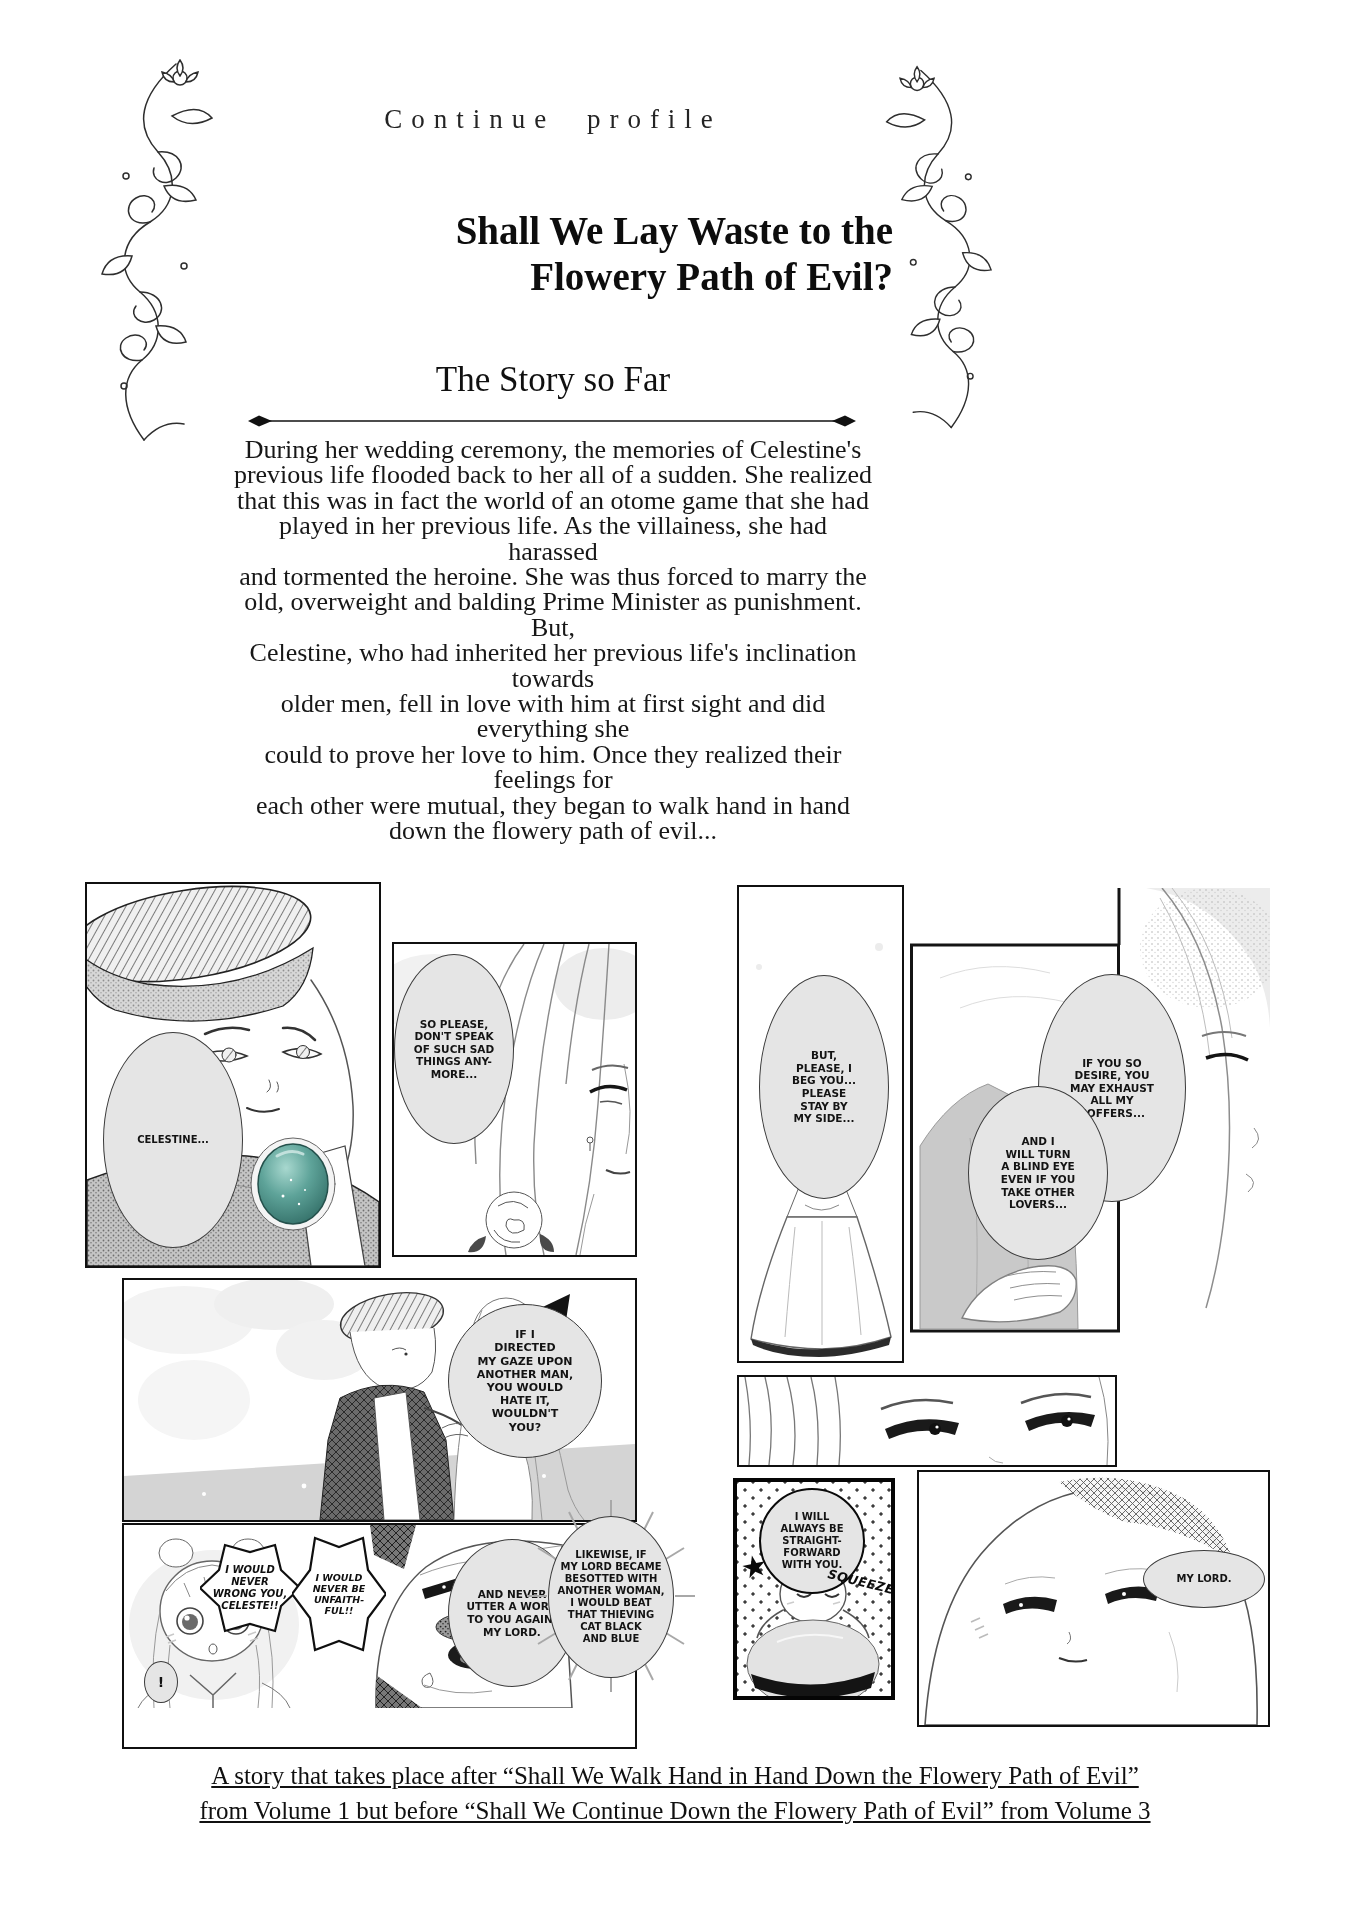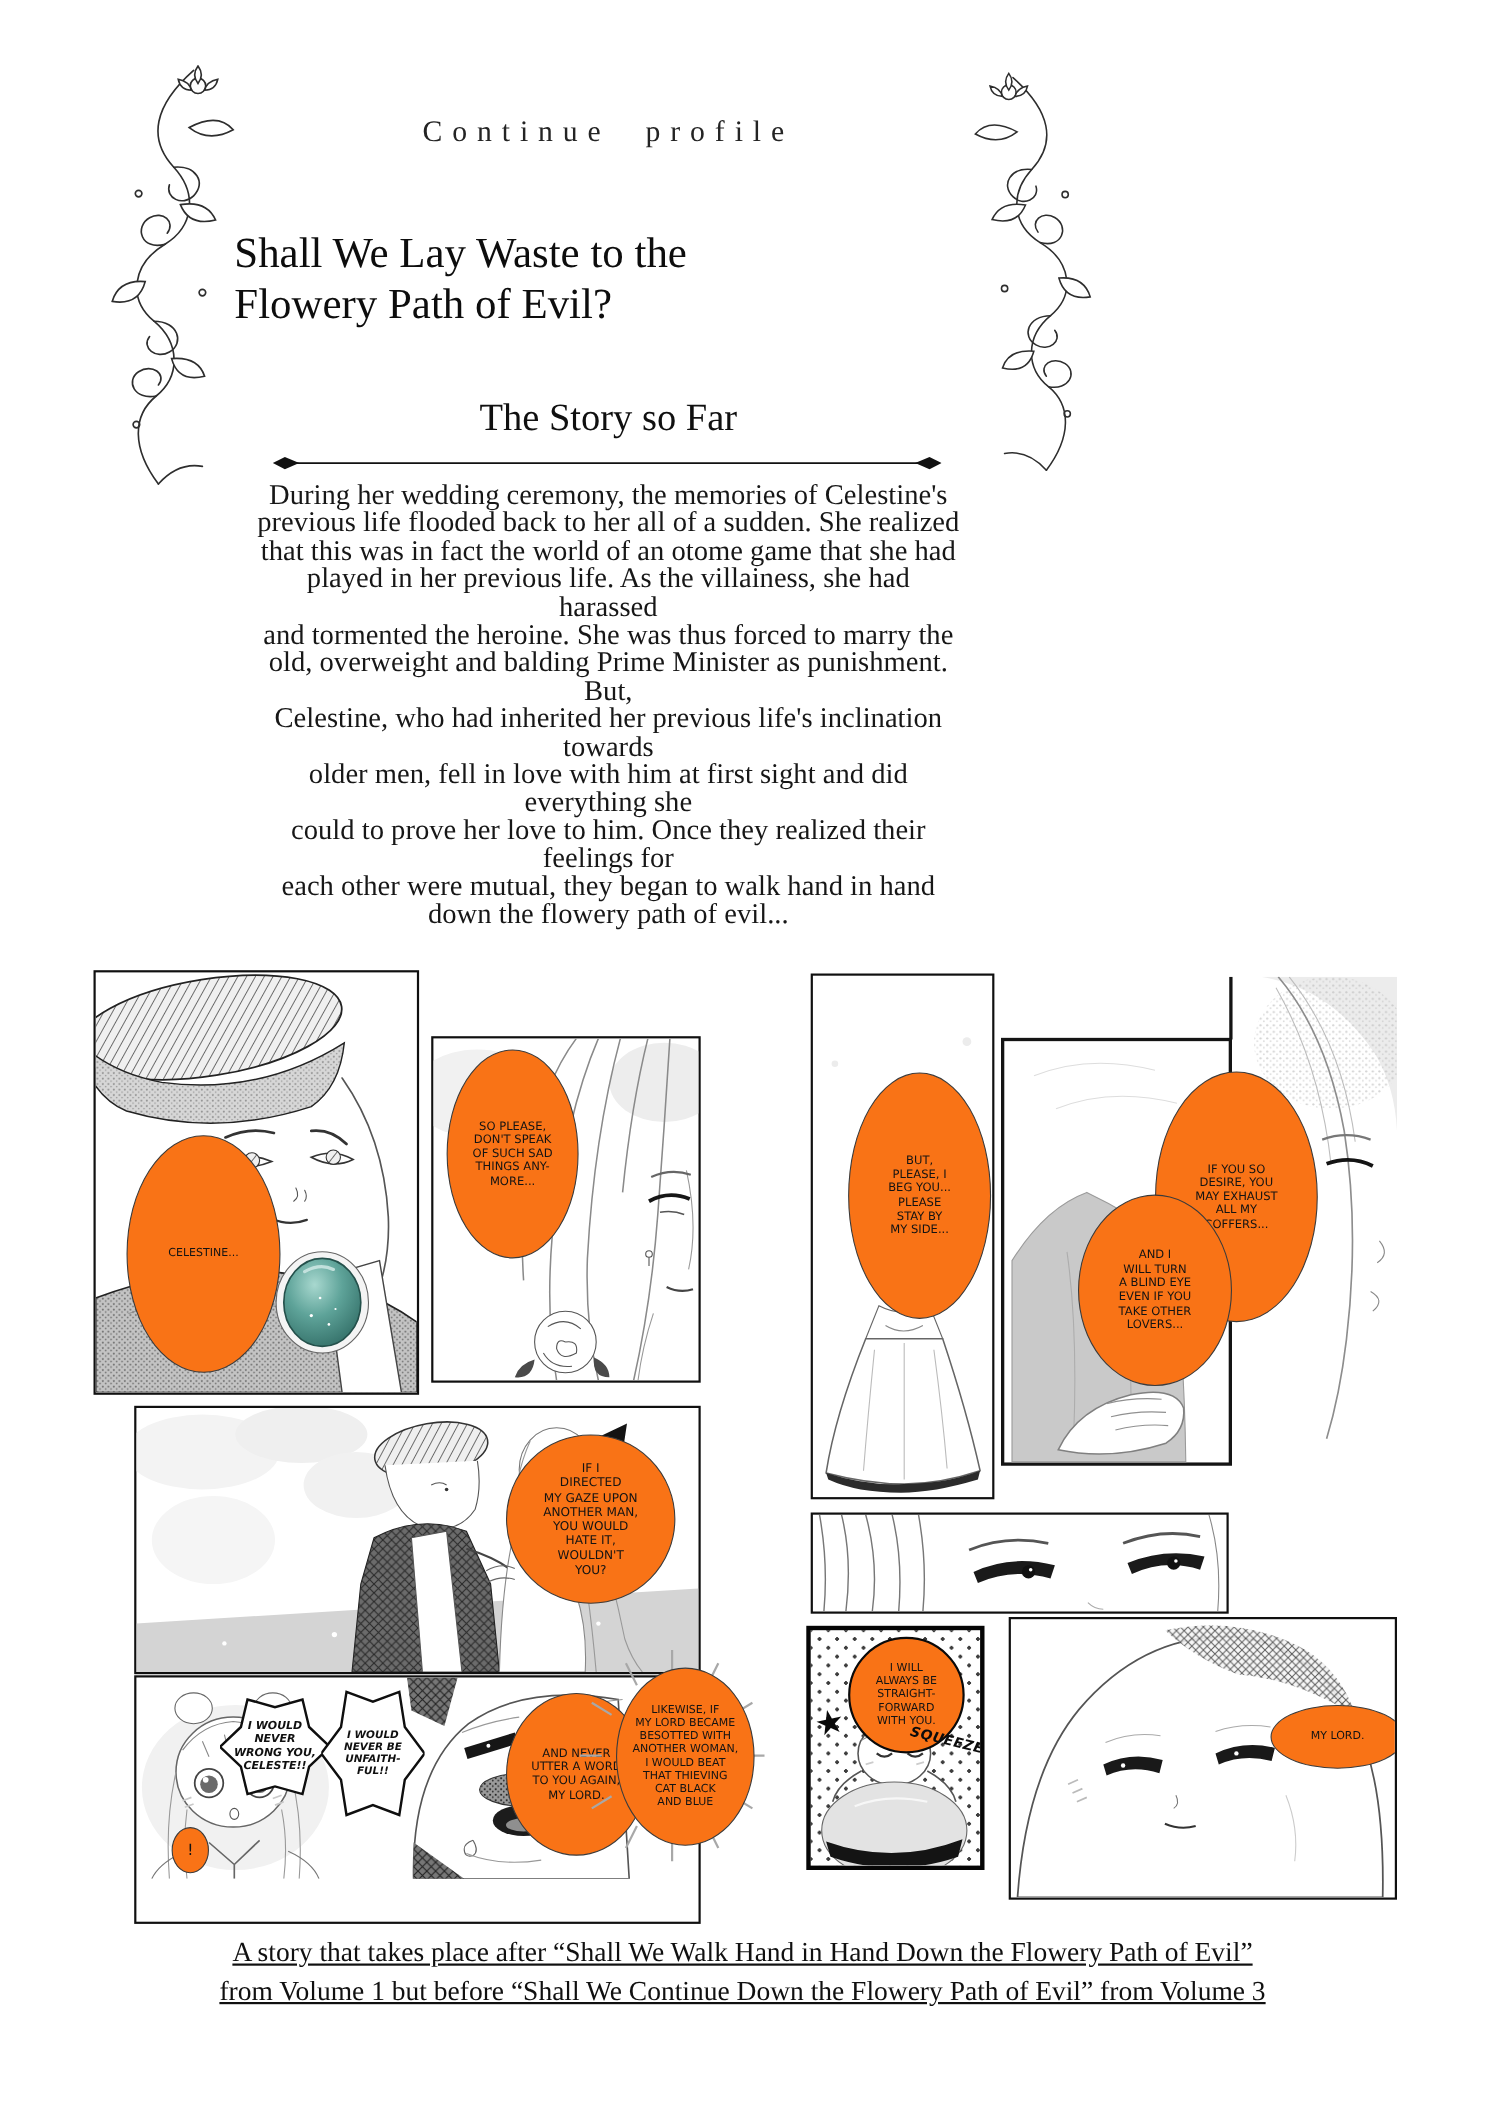--- a/index.html
+++ b/index.html
@@ -8,45 +8,45 @@
   .page {
     position: relative; width: 1350px; height: 1920px; background: #fff;
     font-family: "Liberation Serif", "DejaVu Serif", serif; color: #141414; overflow: hidden;
   }
   .ornament { position: absolute; }
   .kicker {
     position: absolute; left: 243px; top: 104px; width: 620px; text-align: center;
     font-size: 27px; letter-spacing: 9px; word-spacing: 16px; color: #242424;
   }
   .title {
-    position: absolute; left: 213px; top: 208px; width: 680px; text-align: left;
-    font-weight: 400; font-size: 39px; line-height: 46px; white-space: pre-line; color: #0d0d0d;
+    position: absolute; left: 213px; top: 208px; width: 680px; text-align: right;
+    font-weight: 700; font-size: 39px; line-height: 46px; white-space: pre-line; color: #0d0d0d;
   }
   .section-title {
     position: absolute; left: 243px; top: 360px; width: 620px; text-align: center;
     font-size: 35px; color: #101010;
   }
   .divider { position: absolute; left: 248px; top: 414px; }
   .synopsis {
     position: absolute; left: 233px; top: 437px; width: 640px; text-align: center;
     font-size: 26px; line-height: 25.4px; white-space: pre-line; color: #171717;
   }
   .footer {
     position: absolute; left: 0; top: 1758px; width: 1350px; text-align: center;
     font-size: 25px; line-height: 35px; white-space: pre-line; color: #101010; text-decoration: underline;
   }
   .panel { position: absolute; background: #fff; border: 2px solid #101010; overflow: hidden; z-index: 1; }
   .pgroup { position: absolute; z-index: 1; }
   .art { position: absolute; left: 0; top: 0; }
   .bubble {
-    position: absolute; background: #f97316; border: 1.5px solid #3b3b3b; border-radius: 50%;
+    position: absolute; background: #e5e5e5; border: 1.5px solid #3b3b3b; border-radius: 50%;
     display: flex; align-items: center; justify-content: center; text-align: center;
-    font-family: "DejaVu Sans", "Liberation Sans", sans-serif; font-weight: 400;
+    font-family: "DejaVu Sans", "Liberation Sans", sans-serif; font-weight: 700;
     font-size: 10.5px; line-height: 1.2; white-space: pre-line; color: #131313;
-    z-index: 3; padding: 8px; margin-left: 12px;
+    z-index: 3; padding: 8px;
   }
   .burst { position: absolute; z-index: 3; }
   .burst svg { position: absolute; left: 0; top: 0; }
   .burst-text {
     position: absolute; inset: 0; display: flex; align-items: center; justify-content: center;
     text-align: center; font-family: "DejaVu Sans", "Liberation Sans", sans-serif;
     font-weight: 700; font-style: italic; font-size: 10px; line-height: 1.18;
     white-space: pre-line; color: #101010;
   }
   .rays { position: absolute; z-index: 2; }

